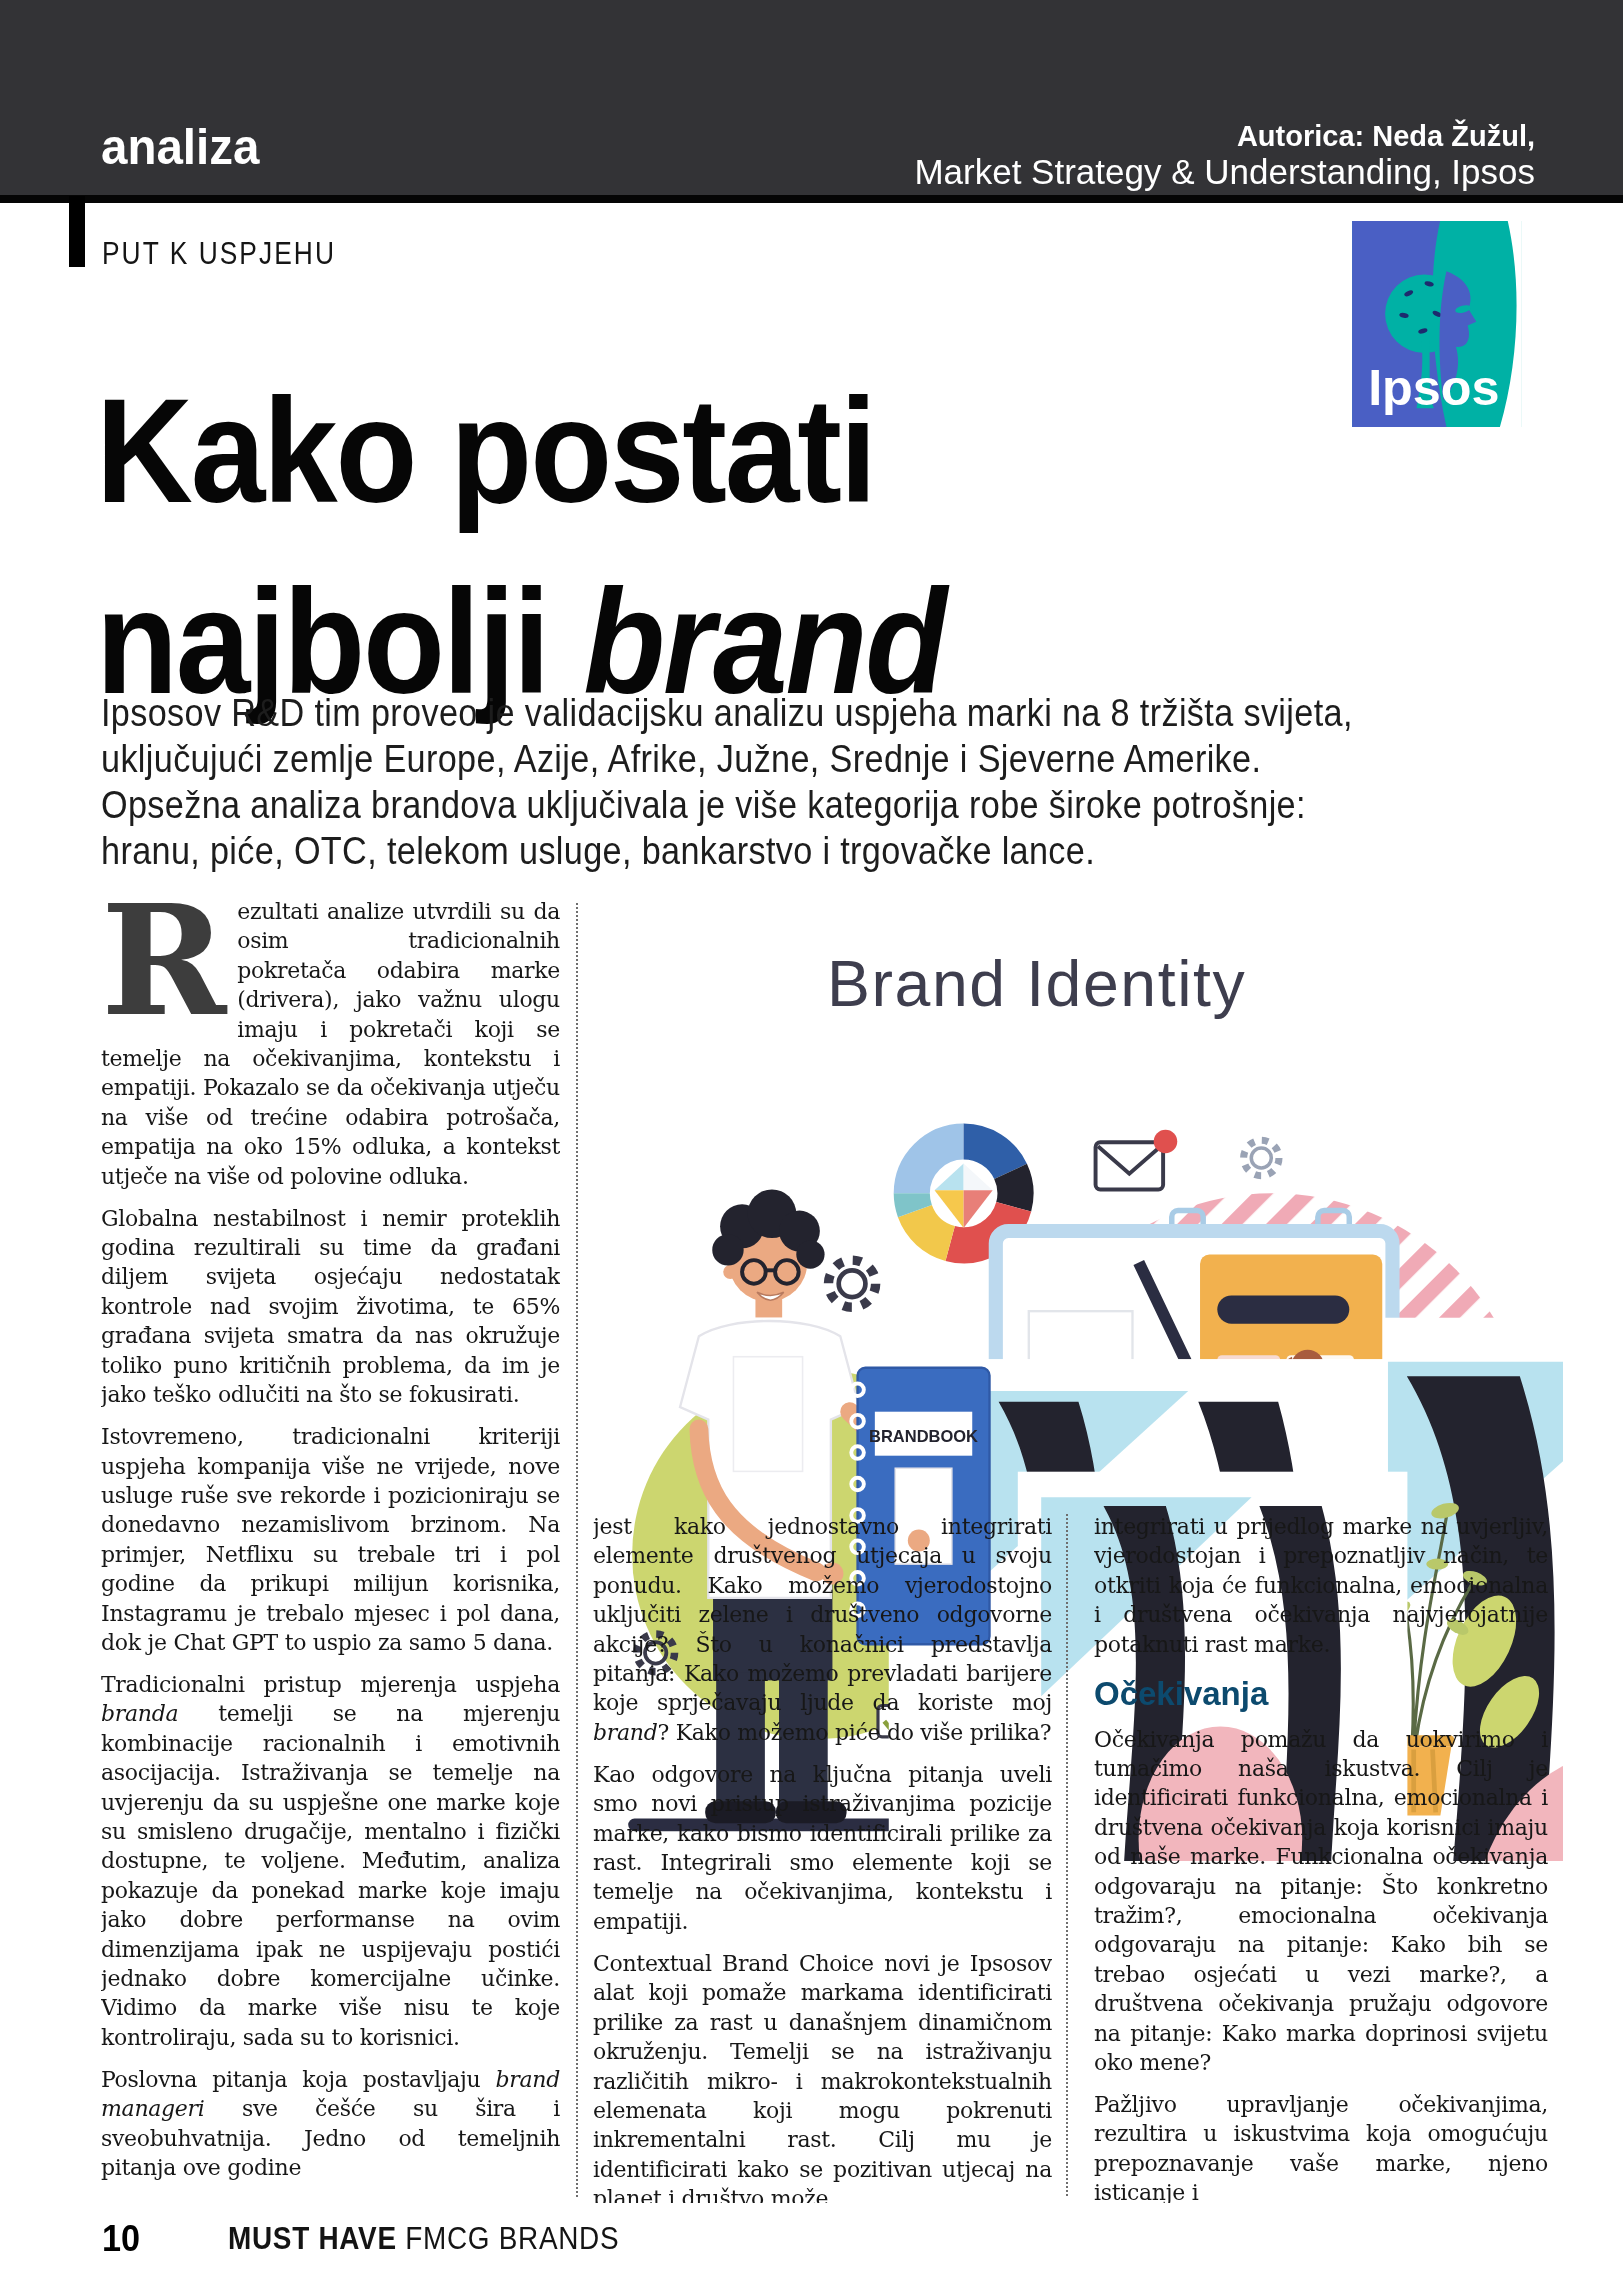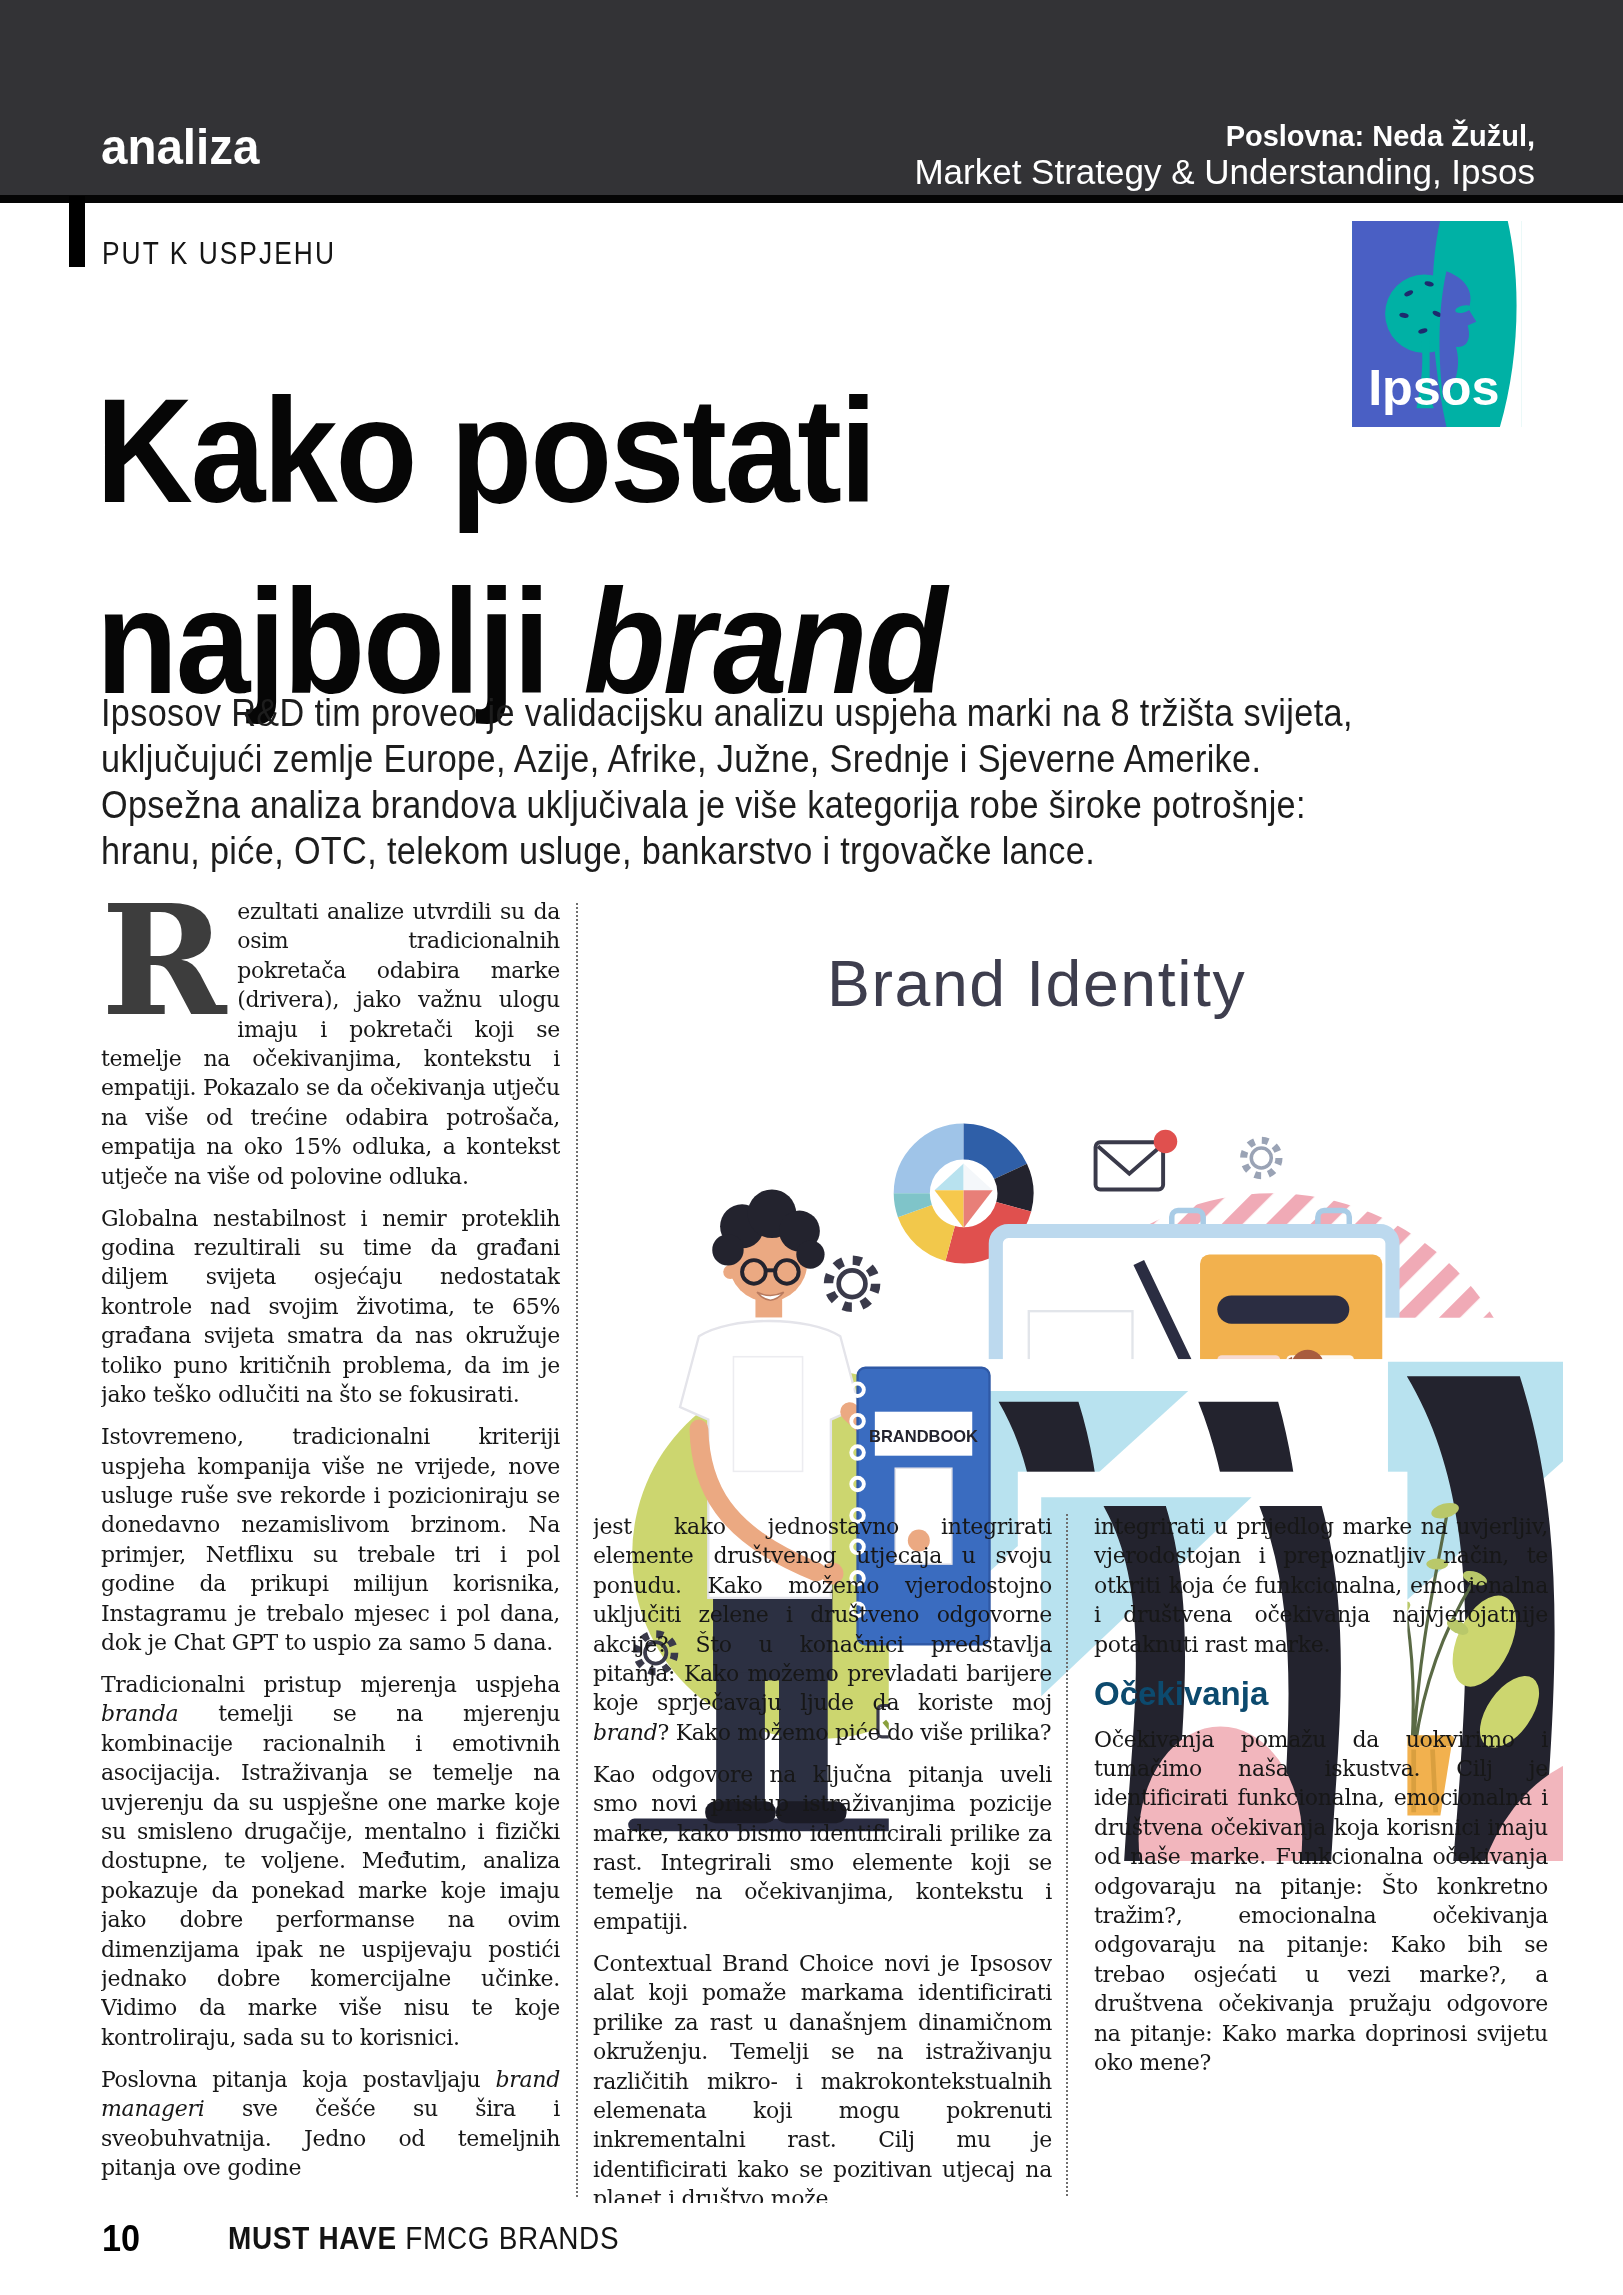--- a/index.html
+++ b/index.html
@@ -52,21 +52,21 @@
 </style>
 </head>
 <body>
 
 <div class="page">
 
   <div class="topbar"></div>
   <div class="rule"></div>
   <div class="section-title">analiza</div>
   <div class="author">
-    <div class="a1">Poslovna: Neda Žužul,</div>
+    <div class="a1">Autorica: Neda Žužul,</div>
     <div class="a2">Market Strategy &amp; Understanding, Ipsos</div>
   </div>
   <div class="kicker-bar"></div>
   <div class="kicker">PUT K USPJEHU</div>
 
   <svg class="ipsos-logo" viewBox="0 0 216 262">
     <rect width="216" height="262" style="fill:var(--ipsos_teal)"></rect>
     <path d="M0,0 H112 C96,70 100,170 120,262 H0 Z" style="fill:var(--ipsos_blue)"></path>
     <circle cx="92" cy="118" r="50" style="fill:var(--ipsos_teal)"></circle>
     <path d="M88,150 C92,190 86,215 82,238 H104 C96,215 100,190 98,150 Z" style="fill:var(--ipsos_teal)"></path>
@@ -300,20 +300,21 @@
       <p><span>Contextual Brand Choice novi je Ipsosov alat koji pomaže markama identificirati prilike za rast u današnjem dinamičnom okruženju. Temelji se na istraživanju različitih mikro- i makrokontekstualnih elemenata koji mogu pokrenuti inkrementalni rast. Cilj mu je identificirati kako se pozitivan utjecaj na planet i društvo može</span></p>
     </div>
   <div class="sep sep2"></div>
   <div class="col col3">
     <div>
         <p><span>integrirati u prijedlog marke na uvjerljiv, vjerodostojan i prepoznatljiv način, te otkriti koja će funkcionalna, emocionalna i društvena očekivanja najvjerojatnije potaknuti rast marke.</span></p>
       </div>
     <h2 class="subhead">Očekivanja</h2>
     <div>
         <p><span>Očekivanja pomažu da uokvirimo i tumačimo naša iskustva. Cilj je identificirati funkcionalna, emocionalna i društvena očekivanja koja korisnici imaju od naše marke. Funkcionalna očekivanja odgovaraju na pitanje: Što konkretno tražim?, emocionalna očekivanja odgovaraju na pitanje: Kako bih se trebao osjećati u vezi marke?, a društvena očekivanja pružaju odgovore na pitanje: Kako marka doprinosi svijetu oko mene?</span></p>
+        <p><span>Pažljivo upravljanje očekivanjima, rezultira u iskustvima koja omogućuju prepoznavanje vaše marke, njeno isticanje i</span></p>
       </div>
   </div>
 
   <div class="page-number">10</div>
   <div class="magazine">
     <span class="mh">MUST HAVE</span><span class="mr"> FMCG BRANDS</span>
   </div>
 </div>
 
 

